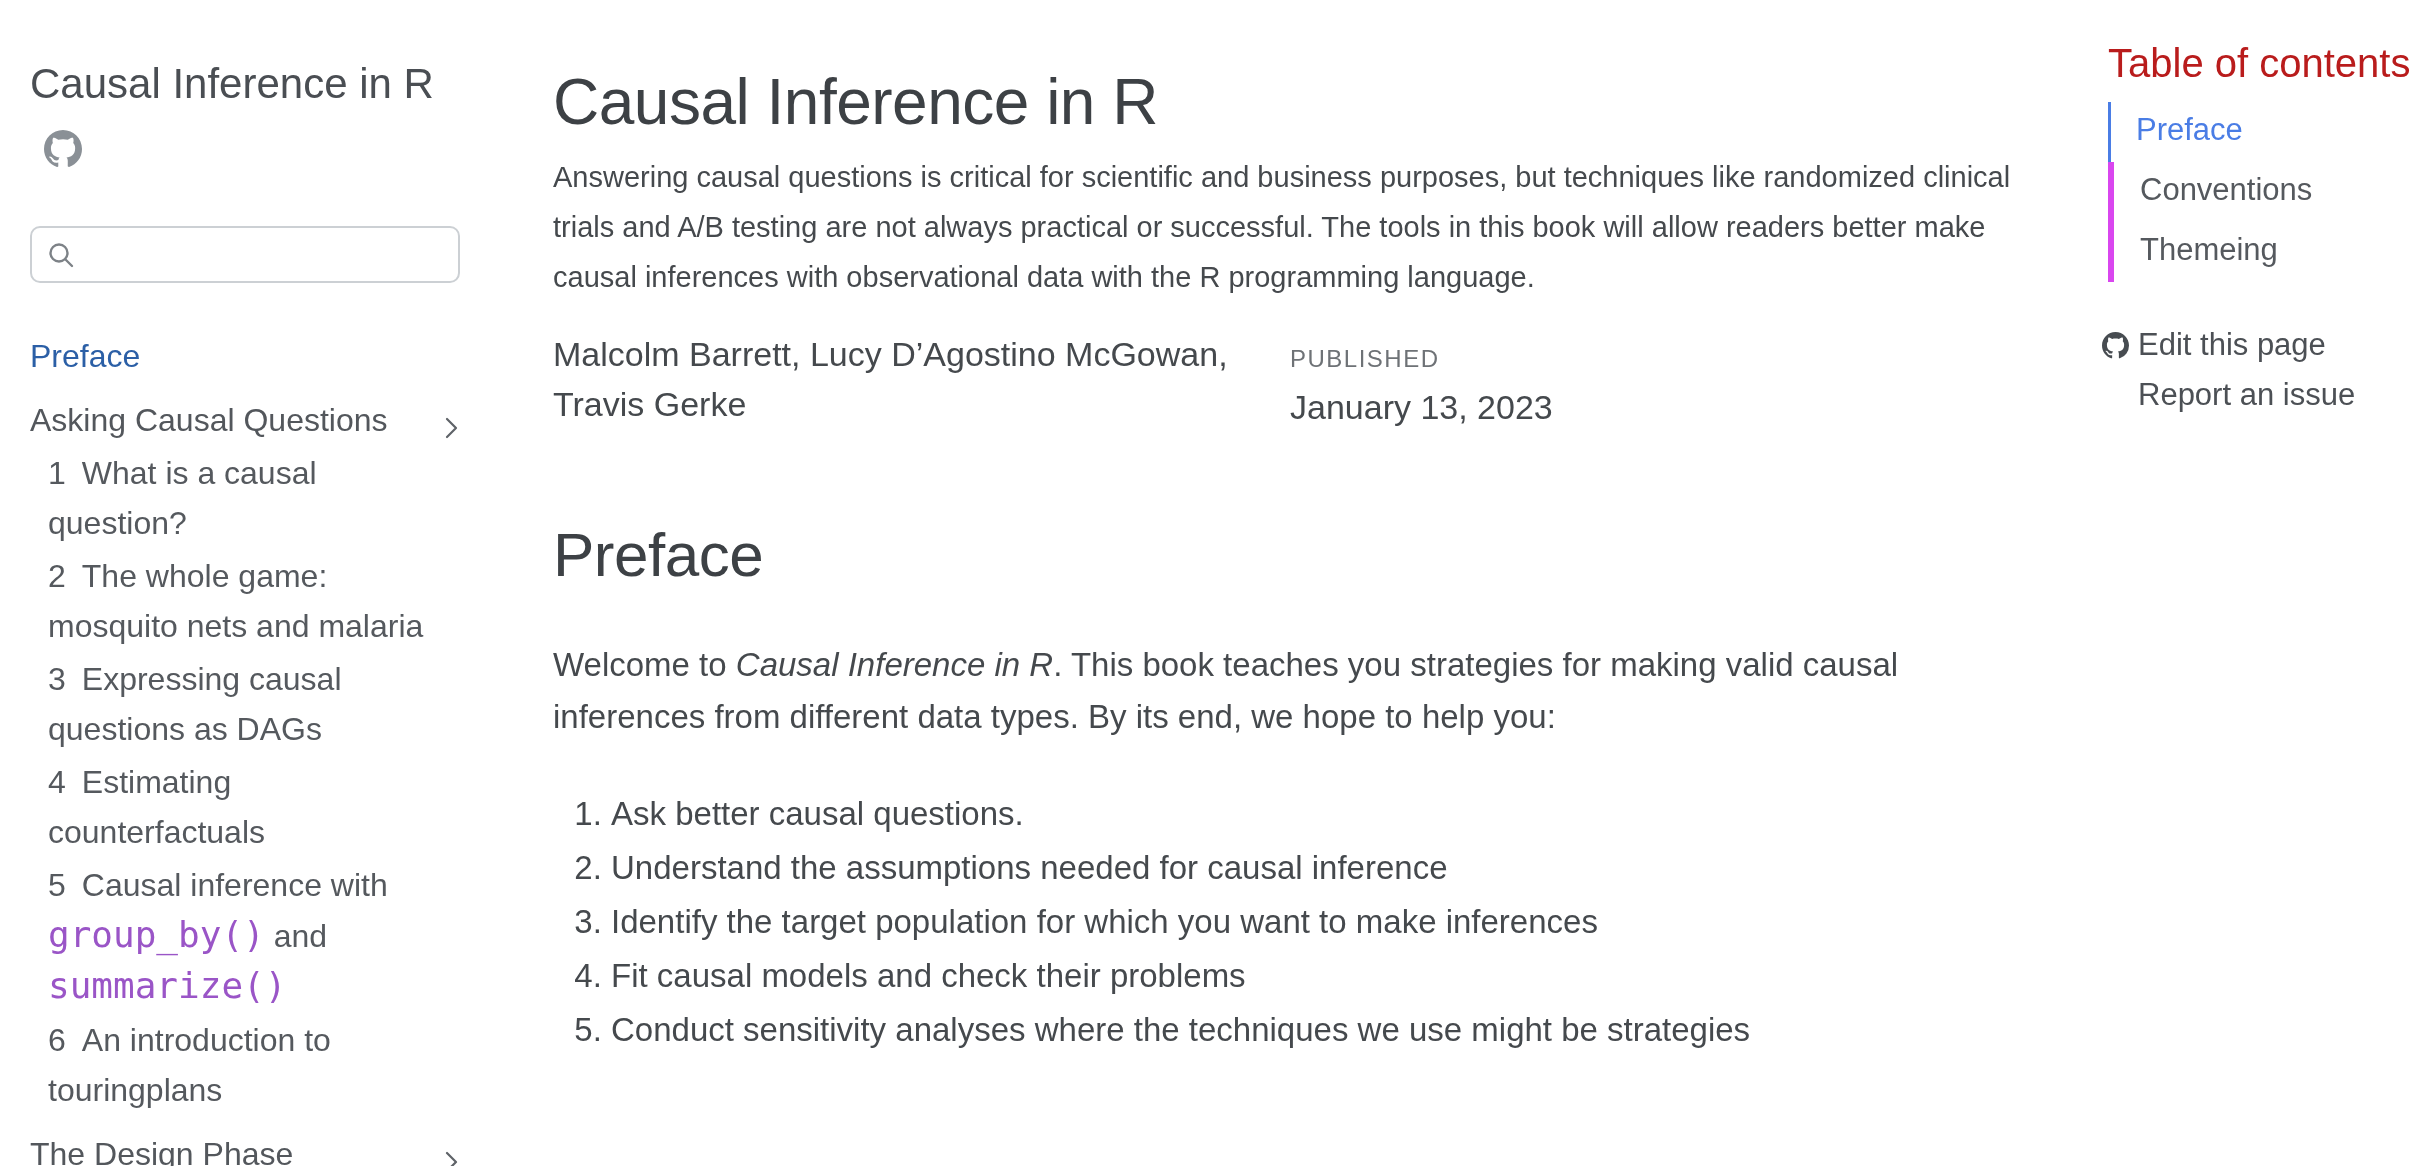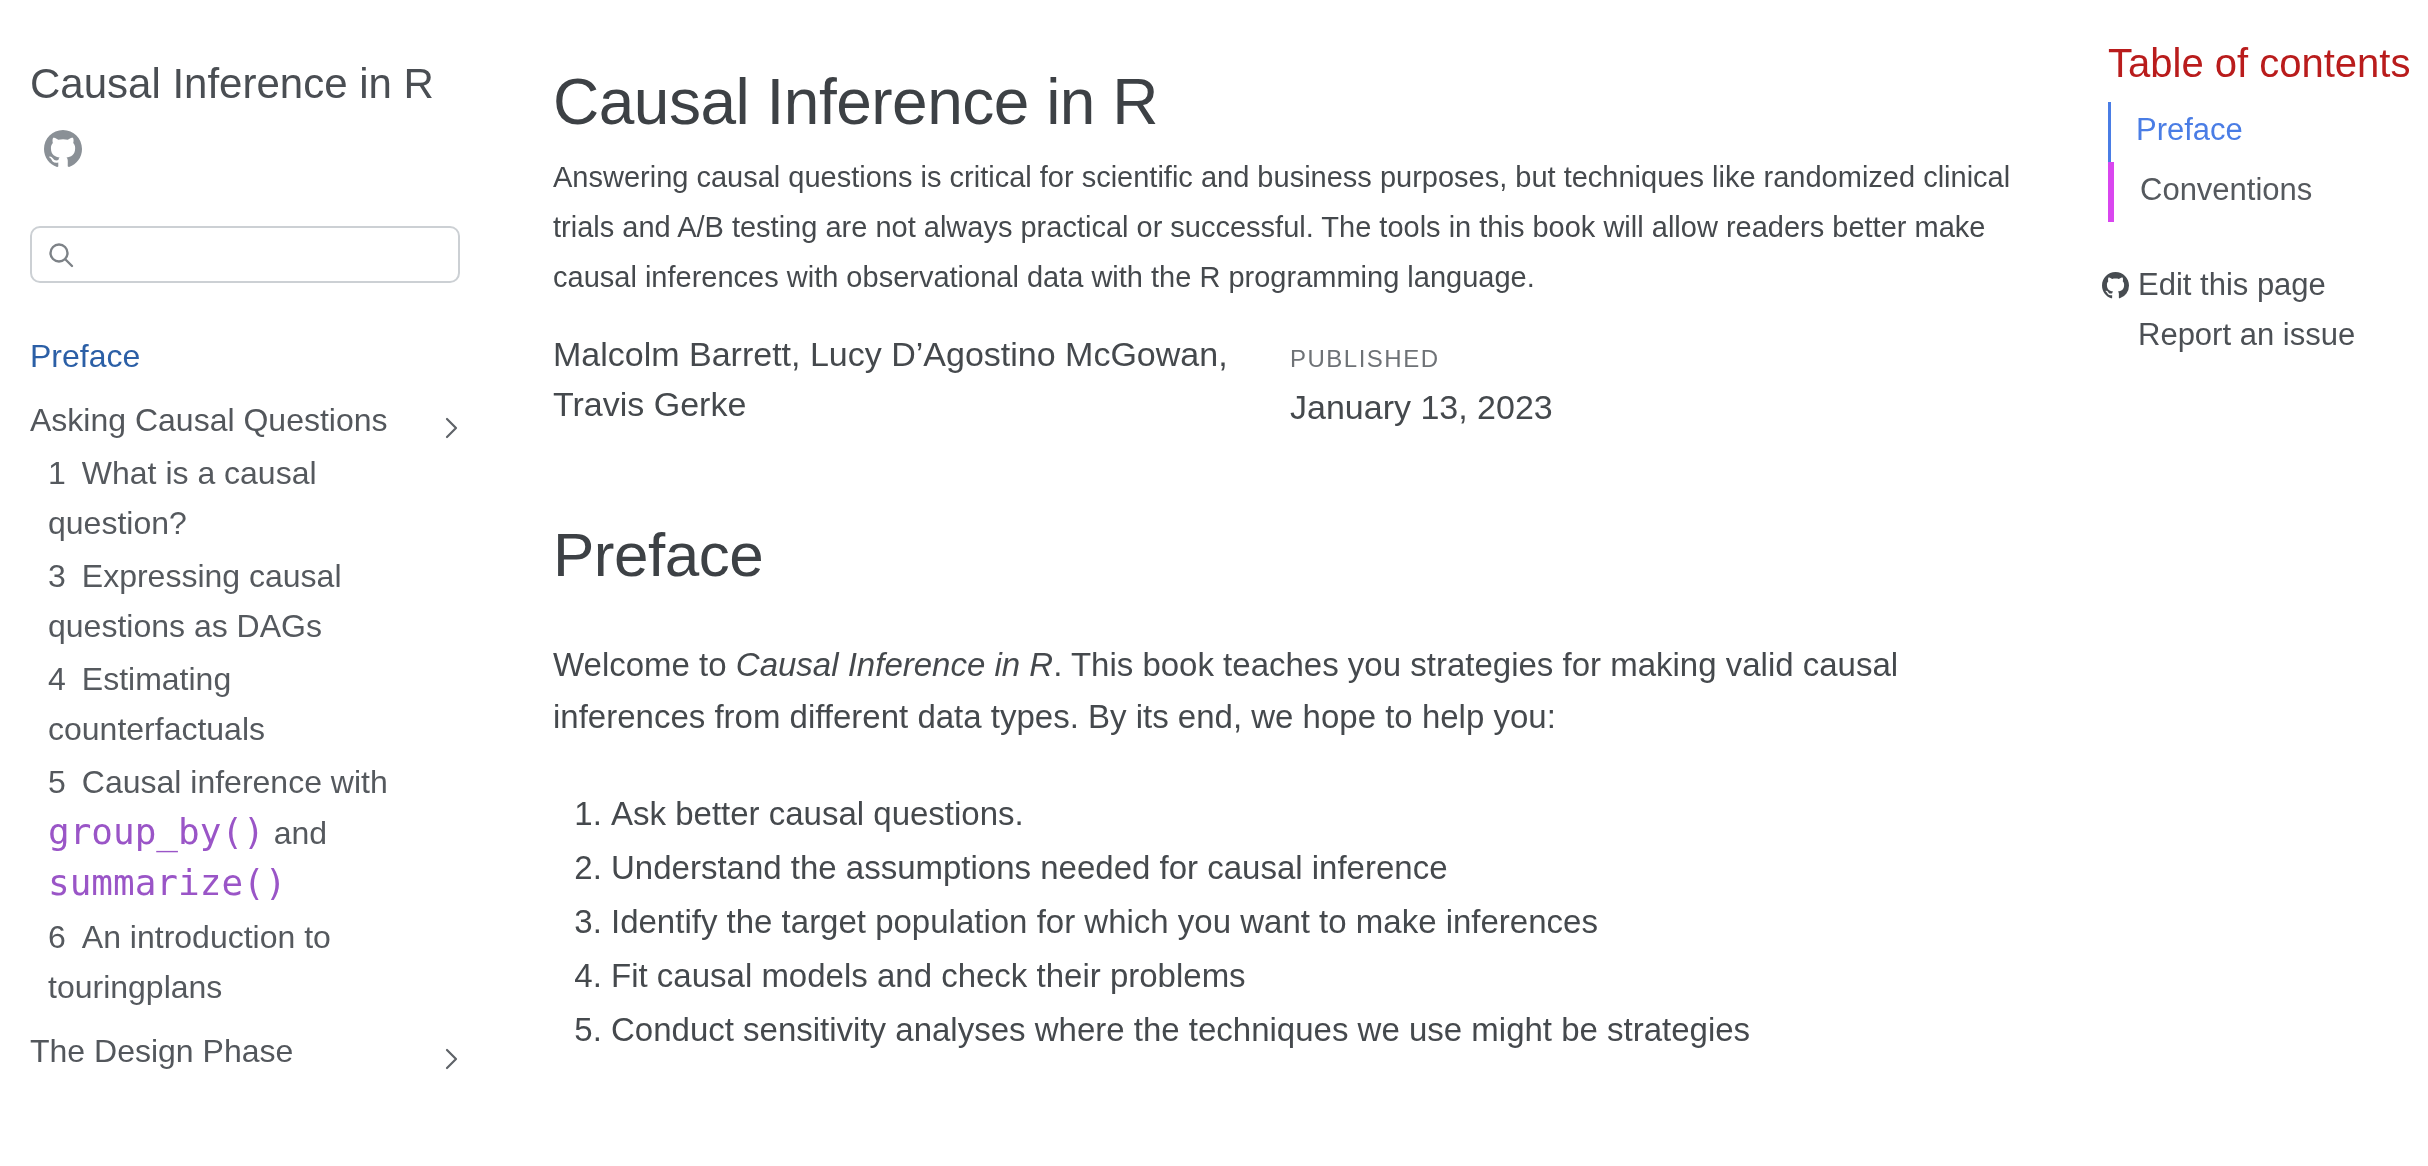--- a/index.html
+++ b/index.html
@@ -106,20 +106,23 @@
       <span class="chev">
         <svg width="17" height="28" viewBox="0 0 17 28">
             <polyline points="4,5 13,14 4,23" fill="none" stroke="#5f6368" stroke-width="2.2" stroke-linecap="round" stroke-linejoin="round"></polyline>
           </svg>
       </span>
     </div>
     <div class="s-item chapter">
       <a><span class="num">1</span><span>What is a causal question?</span></a>
     </div>
     <div class="s-item chapter">
+      <a><span class="num">2</span><span>The whole game: mosquito nets and malaria</span></a>
+    </div>
+    <div class="s-item chapter">
       <a><span class="num">3</span><span>Expressing causal questions as DAGs</span></a>
     </div>
     <div class="s-item chapter">
       <a><span class="num">4</span><span>Estimating counterfactuals</span></a>
     </div>
     <div class="s-item chapter">
       <a><span class="num">5</span><span>Causal inference with </span><code>group_by()</code><span> and </span><code>summarize()</code></a>
     </div>
     <div class="s-item chapter">
       <a><span class="num">6</span><span>An introduction to touringplans</span></a>
@@ -164,20 +167,23 @@
 
 <aside class="toc">
   <div class="toc-heading">Table of contents</div>
   <ul class="toc-list">
     <li class="active">
       <a>Preface</a>
     </li>
     <li>
       <a>Conventions</a>
     </li>
+    <li>
+      <a>Themeing</a>
+    </li>
   </ul>
 
   <div class="page-links">
     <div class="row">
       <span class="gh">
         <svg width="27" height="27" viewBox="0 0 16 16" aria-hidden="true">
           <path fill="#474c51" d="M8 0C3.58 0 0 3.58 0 8c0 3.54 2.29 6.53 5.47 7.59.4.07.55-.17.55-.38 0-.19-.01-.82-.01-1.49-2.01.37-2.53-.49-2.69-.94-.09-.23-.48-.94-.82-1.13-.28-.15-.68-.52-.01-.53.63-.01 1.08.58 1.23.82.72 1.21 1.87.87 2.33.66.07-.52.28-.87.51-1.07-1.78-.2-3.64-.89-3.64-3.95 0-.87.31-1.59.82-2.15-.08-.2-.36-1.02.08-2.12 0 0 .67-.21 2.2.82.64-.18 1.32-.27 2-.27s1.36.09 2 .27c1.53-1.04 2.2-.82 2.2-.82.44 1.1.16 1.92.08 2.12.51.56.82 1.27.82 2.15 0 3.07-1.87 3.75-3.65 3.95.29.25.54.73.54 1.48 0 1.07-.01 1.93-.01 2.2 0 .21.15.46.55.38A8.01 8.01 0 0 0 16 8c0-4.42-3.58-8-8-8z"></path>
         </svg>
       </span>
       <a>Edit this page</a>

